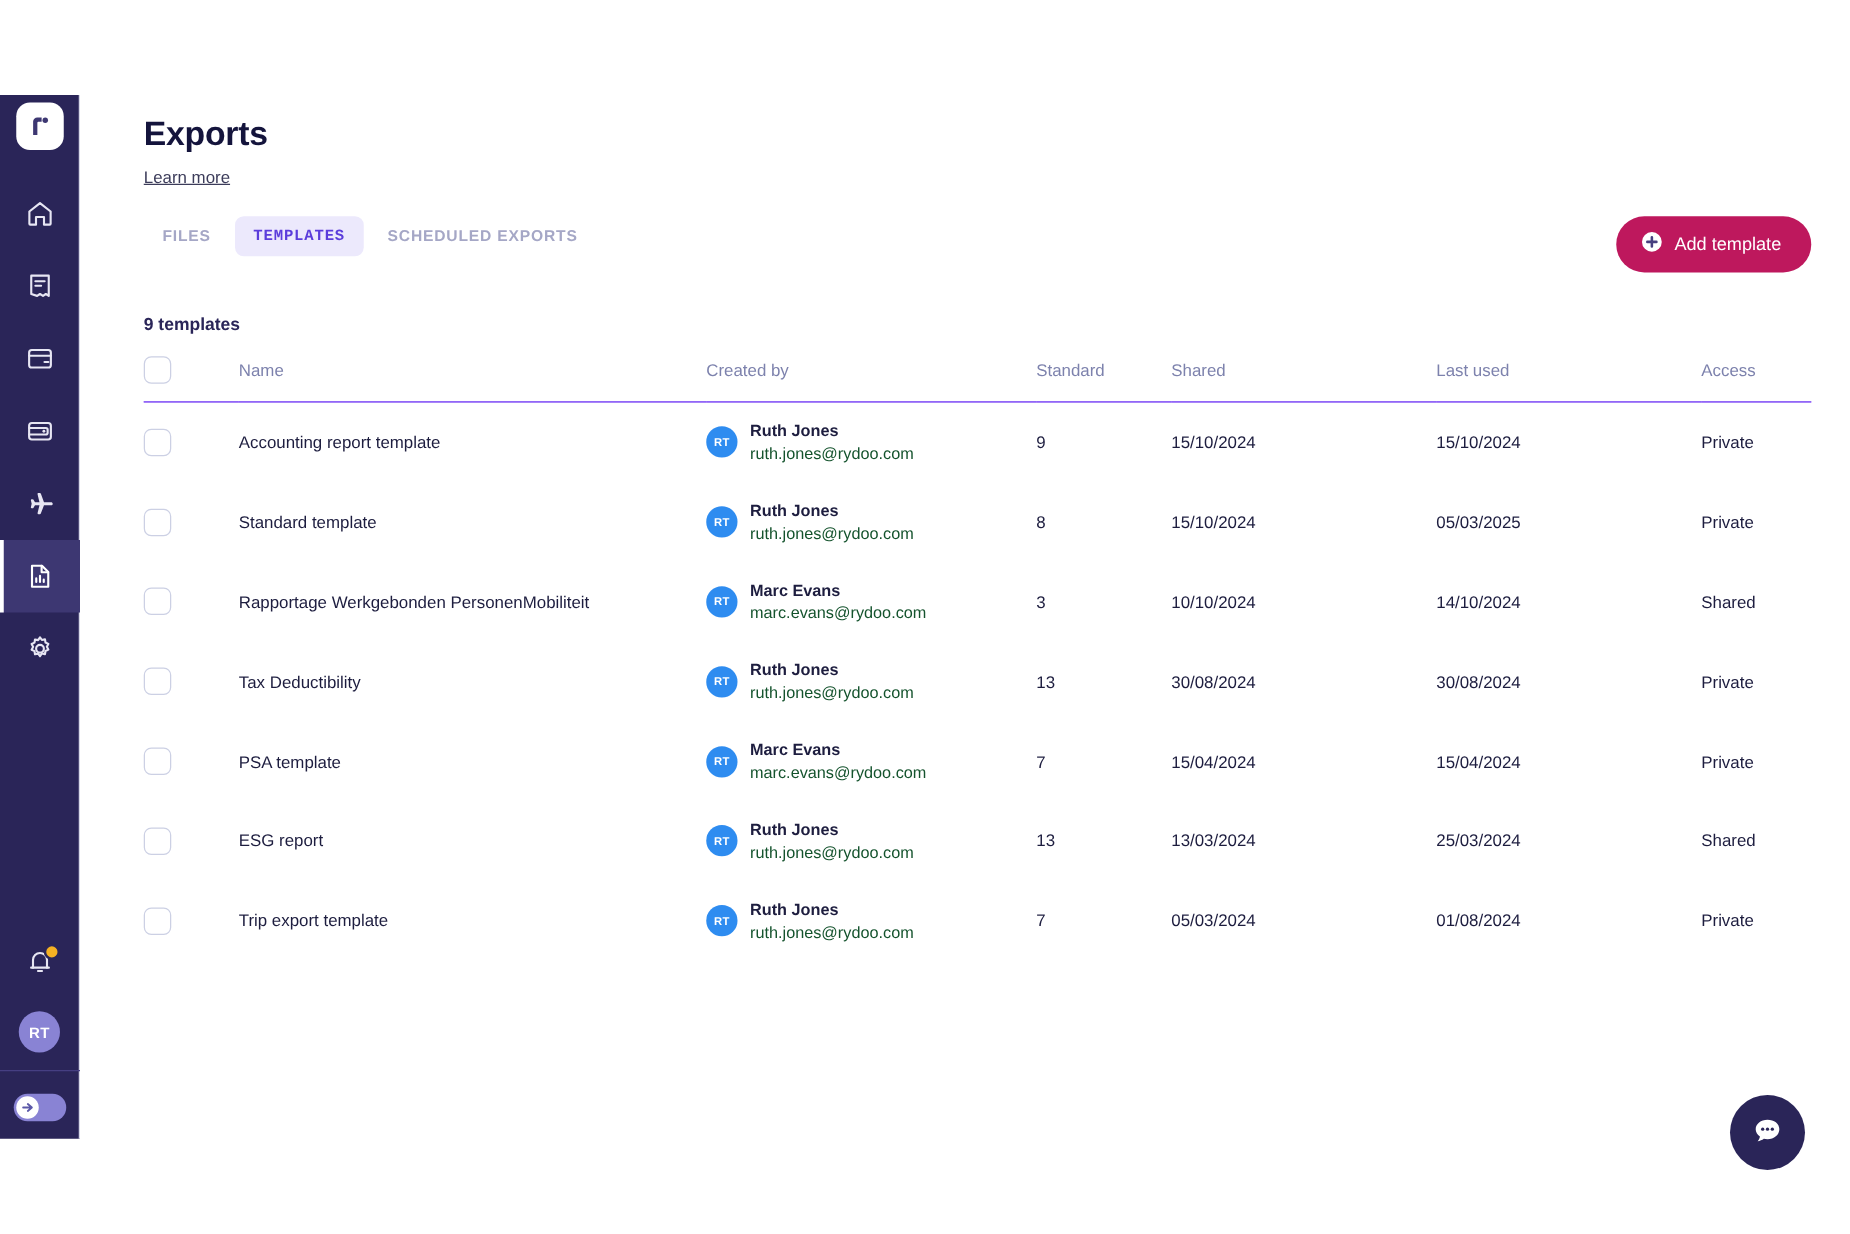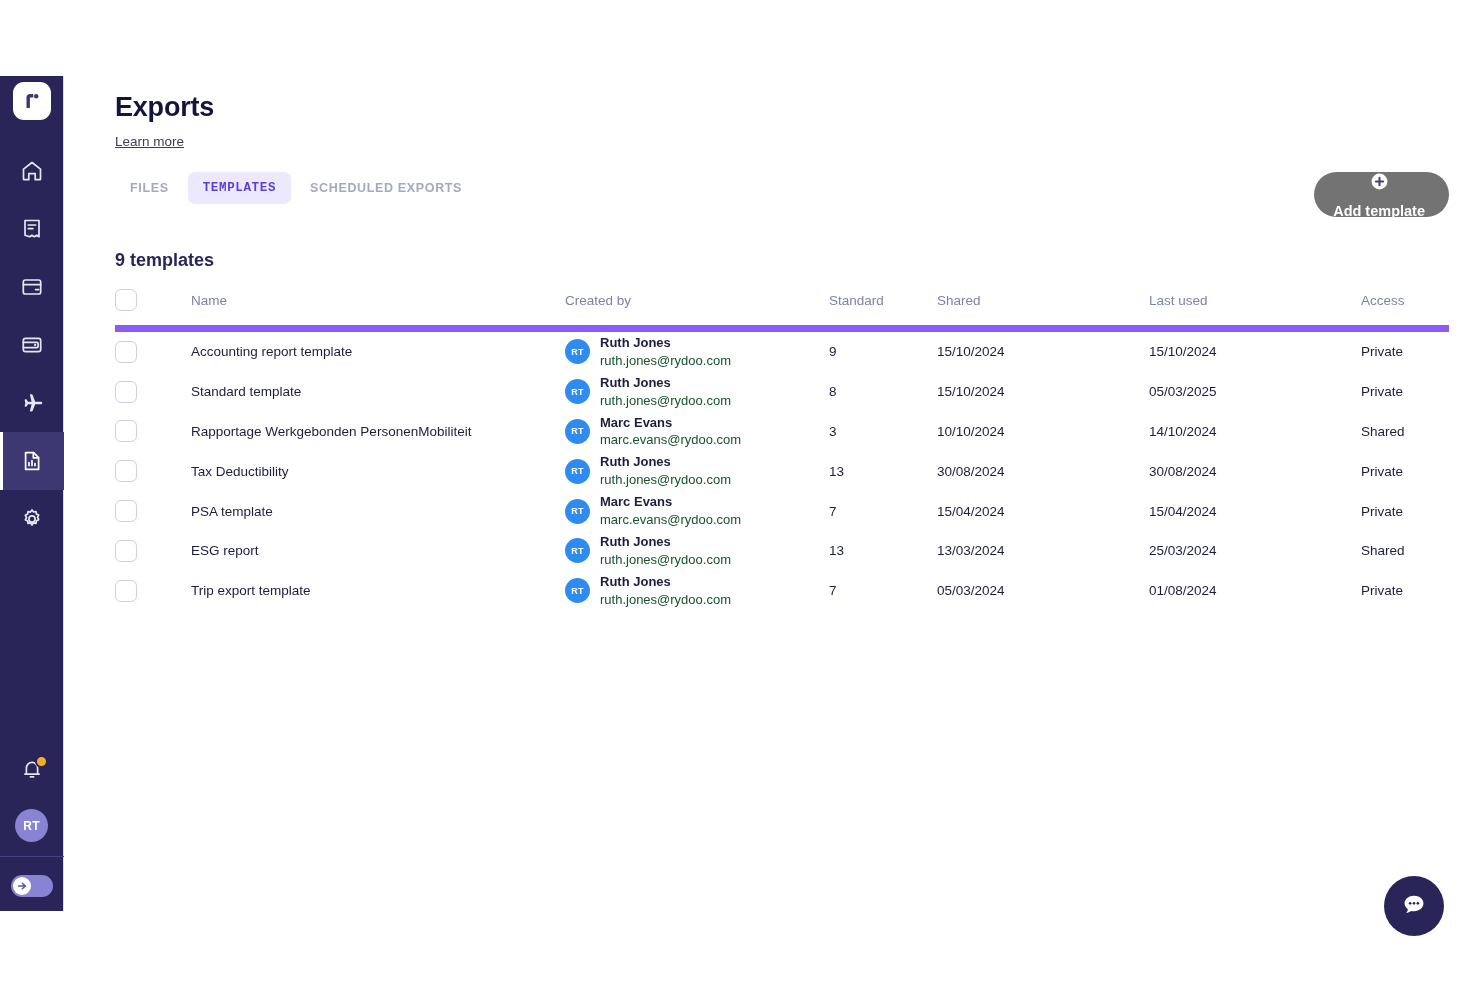--- a/index.html
+++ b/index.html
@@ -88,48 +88,47 @@
   .tab {
     padding: 9px 15px; border-radius: 7px;
     font-size: 12.5px; font-weight: bold; letter-spacing: .65px;
     color: #a5a7c6; cursor: pointer; white-space: nowrap;
   }
   .tab.active { background: #ece9fc; color: #5b3ddb; font-family: Liberation Mono, monospace; }
 
   .add-btn {
     margin-left: auto;
     display: flex; align-items: center; gap: 9px;
-    background: #737373; color: #ffffff;
+    background: #be185d; color: #ffffff;
     border: none; border-radius: 23px;
     height: 45px; padding: 0 24px 0 19px;
-    font-size: 14.5px; font-weight: bold;
+    font-size: 14.5px; font-weight: normal;
     font-family: "Liberation Sans", sans-serif;
     cursor: pointer;
-    flex-direction: column;
   }
 
   .count-label {
     margin-top: 33px;
-    font-size: 18px; font-weight: bold; color: #2a2558;
+    font-size: 14px; font-weight: bold; color: #2a2558;
   }
 
   
   table.tpl-table {
     margin-top: 18px; width: 1334px;
     border-collapse: collapse; table-layout: fixed;
   }
   table.tpl-table th {
     text-align: left; font-weight: normal;
     font-size: 13.5px; color: #7d82ad;
     padding: 0 0 14px 0; vertical-align: middle;
   }
-  table.tpl-table thead tr { border-bottom: 7px solid #8b5cf6; }
+  table.tpl-table thead tr { border-bottom: 1px solid #8b5cf6; }
   table.tpl-table td {
     font-size: 13.5px; color: #1d1d3f;
-    padding: 2px 0; vertical-align: middle; margin-left: 20px;
+    padding: 14px 0; vertical-align: middle; margin-left: 20px;
   }
   .col-check { width: 76px; }
   .col-name  { width: 374px; }
   .col-by    { width: 264px; }
   .col-cols  { width: 108px; }
   .col-created { width: 212px; }
   .col-last  { width: 212px; }
   .col-access{ width: auto; }
 
   .chk {

